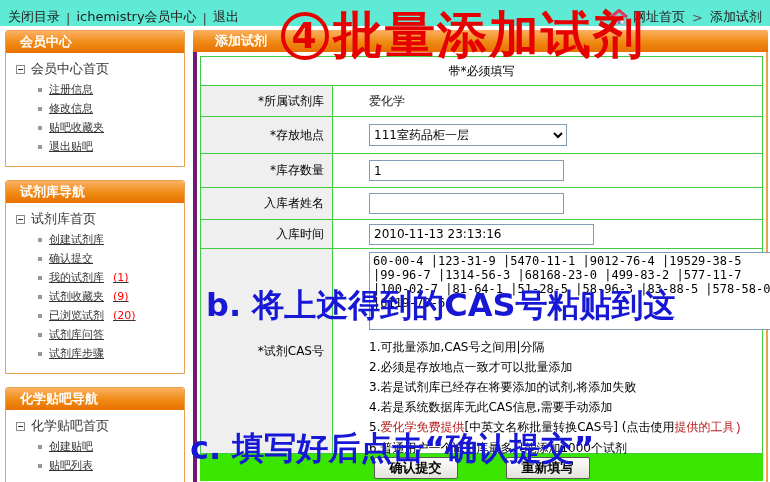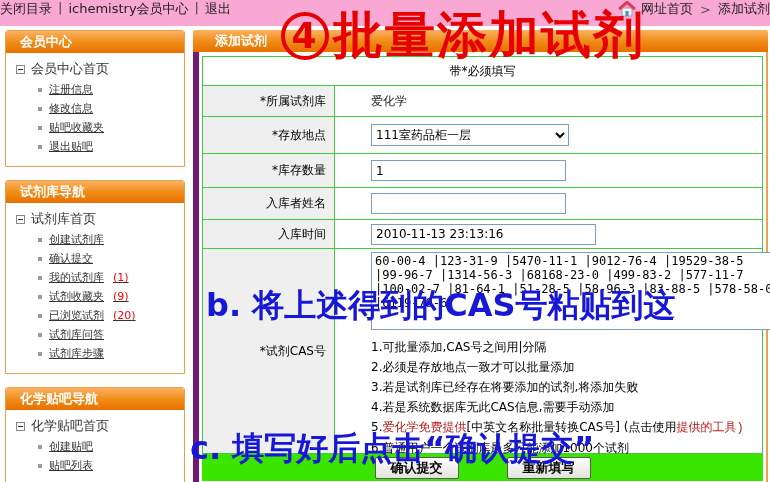--- a/index.html
+++ b/index.html
@@ -1,20 +1,20 @@
 <!DOCTYPE html>
 <html><head>
 <meta charset="utf-8">
 <style>
   * { box-sizing: border-box; margin: 0; padding: 0; }
   body { background:#fff; font-family:"DejaVu Sans","Liberation Sans",sans-serif; }
   .page { position:relative; width:770px; height:482px; overflow:hidden; background:#fff; font-size:12px; color:#222; }
 
   
-  .topbar { position:absolute; left:0; top:0; width:770px; height:26px; display:flex; align-items:flex-start; padding:0 0; background:#f9a8d4; font-size:13px; }
+  .topbar { position:absolute; left:0; top:0; width:770px; height:26px; display:flex; align-items:flex-end; padding:0 8px; background:#5eead4; font-size:13px; }
   .topbar .sep { margin:0 6px; color:#444; }
   .topbar a { color:#222; text-decoration:none; cursor:pointer; }
   .crumbs { margin-left:auto; display:flex; align-items:center; gap:5px; font-size:13px; }
   .crumb-arrow { color:#555; margin:0 2px; }
 
   
   .sidebar { position:absolute; left:5px; top:30px; width:180px; }
   .sbox { border:1px solid #E8A14C; background:#fff; margin-bottom:13px; border-radius:3px 3px 0 0; }
   .shead { height:22px; line-height:22px; padding-left:14px; color:#fff; font-weight:bold; font-size:13px;
            background:linear-gradient(#FBB163,#EF8A13 55%,#E87000); border-radius:2px 2px 0 0; }
@@ -22,21 +22,21 @@
   .root-item { display:flex; align-items:center; gap:6px; height:22px; font-size:13px; color:#333; cursor:pointer; }
   .expander { width:9px; height:9px; border:1px solid #888; position:relative; background:#fff; flex:0 0 auto; }
   .expander::after { content:""; position:absolute; left:1px; right:1px; top:3px; height:1px; background:#333; }
   .sub-item { display:flex; align-items:center; gap:7px; height:19px; padding-left:22px; font-size:11px; color:#333; cursor:pointer;text-decoration:underline; }
   .bullet { width:4px; height:4px; background:#999; flex:0 0 auto; }
   .count { color:#FF0000; margin-left:2px; }
 
   
   .main { position:absolute; left:193px; top:30px; width:575px; height:452px; }
   .tabbar { height:22px; line-height:22px; background:linear-gradient(#FBB163,#EF8A13 55%,#E87000); color:#fff; font-weight:bold; font-size:13px; padding-left:22px; border-radius:2px 2px 0 0; }
-  .panel { height:430px; border-left:6px solid #701a75; border-right:2px solid #EDA04F; background:#fff; padding:4px 3px 12px 3px; }
+  .panel { height:430px; border-left:4px solid #701a75; border-right:2px solid #EDA04F; background:#fff; padding:4px 3px 12px 3px; }
   .gtable { border:1px solid #3FCC3F; }
   .trow { display:flex; border-bottom:1px solid #3FCC3F; background:#fff; }
   .trow:last-child { border-bottom:none; }
   .note-row { height:29px; align-items:center; justify-content:center; font-size:12px; color:#000; }
   .tlabel { width:132px; background:#EFEFEF; border-right:1px solid #3FCC3F; display:flex; align-items:center; justify-content:flex-end; padding-right:8px; font-size:12px; color:#000; flex:0 0 auto; }
   .tvalue { flex:1; display:flex; align-items:center; padding-left:12px;margin-left:24px; }
   .tvalue.col { flex-direction:column; align-items:flex-start; justify-content:flex-start; padding-top:3px; }
 
   input.txt { height:21px; border:1px solid #7F9DB9; font-size:12px; padding:0 4px; font-family:inherit; }
   .w195 { width:195px; } .w225 { width:225px; }

